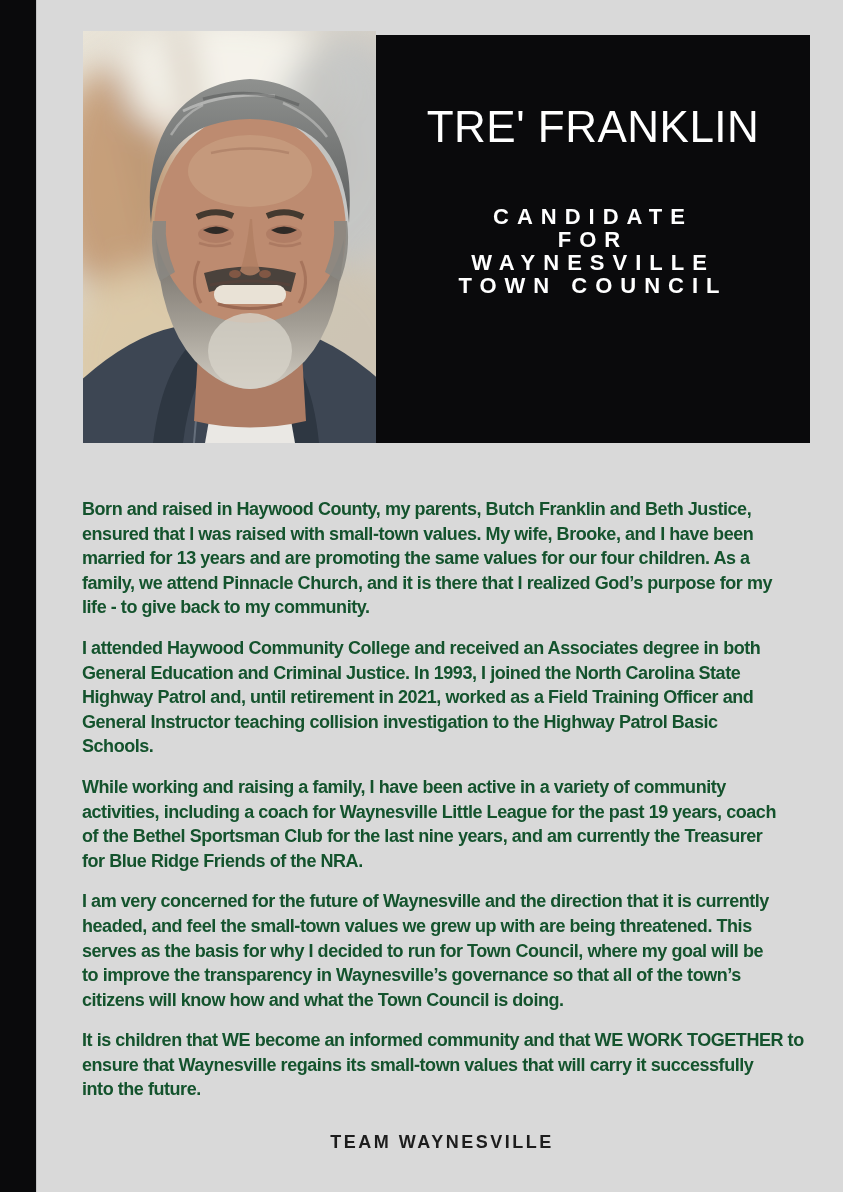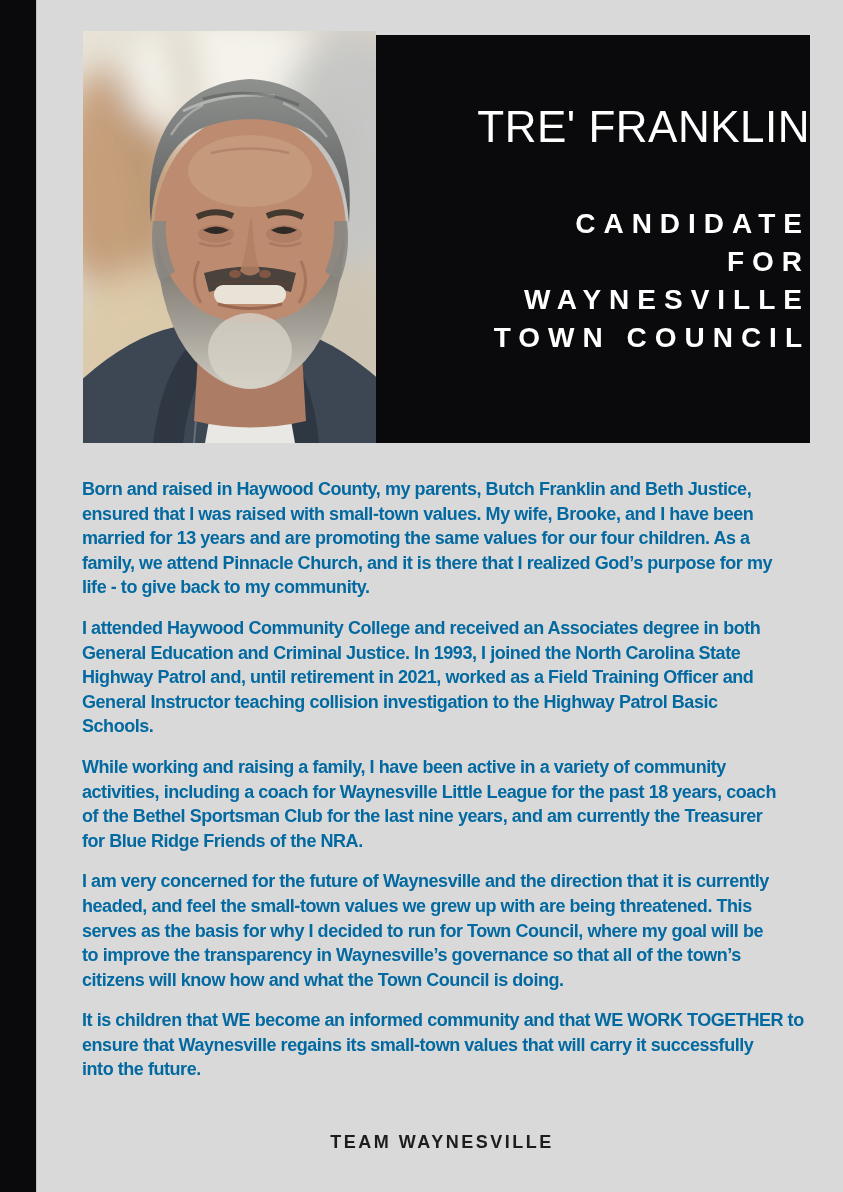--- a/index.html
+++ b/index.html
@@ -22,43 +22,43 @@
     width:293px; height:412px;
     overflow:hidden;
   }
   .photo svg { display:block; }
   .title-box {
     position:absolute; left:376px; top:35px;
     width:434px; height:408px;
     background:#0a0a0c;
     box-sizing:border-box;
     padding-top:70px;
-    text-align:right;
+    text-align:center;
   }
   .candidate-name {
     color:#ffffff;
     font-size:44px;
     font-weight:400;
     line-height:44px;
     letter-spacing:0.5px;
     white-space:pre;
   }
   .candidate-subtitle {
     margin-top:56px;
     color:#ffffff;
-    font-size:28px;
+    font-size:22px;
     font-weight:700;
-    line-height:38px;
+    line-height:23px;
     letter-spacing:8px;
     white-space:pre-line;
   }
   .body-text {
-    position:absolute; left:82px; top:477px;
+    position:absolute; left:82px; top:497px;
     width:740px;
-    color:#0369a1;
+    color:#14532d;
   }
   .body-text p {
     margin:0 0 16px 0;
     font-size:18px;
     font-weight:700;
     line-height:24.6px;
     letter-spacing:-0.45px;
     white-space:pre;
   }
   .footer-label {
@@ -177,21 +177,21 @@
 ensured that I was raised with small-town values. My wife, Brooke, and I have been
 married for 13 years and are promoting the same values for our four children. As a
 family, we attend Pinnacle Church, and it is there that I realized God’s purpose for my
 life - to give back to my community.</p>
     <p>I attended Haywood Community College and received an Associates degree in both
 General Education and Criminal Justice. In 1993, I joined the North Carolina State
 Highway Patrol and, until retirement in 2021, worked as a Field Training Officer and
 General Instructor teaching collision investigation to the Highway Patrol Basic
 Schools.</p>
     <p>While working and raising a family, I have been active in a variety of community
-activities, including a coach for Waynesville Little League for the past 18 years, coach
+activities, including a coach for Waynesville Little League for the past 19 years, coach
 of the Bethel Sportsman Club for the last nine years, and am currently the Treasurer
 for Blue Ridge Friends of the NRA.</p>
     <p>I am very concerned for the future of Waynesville and the direction that it is currently
 headed, and feel the small-town values we grew up with are being threatened. This
 serves as the basis for why I decided to run for Town Council, where my goal will be
 to improve the transparency in Waynesville’s governance so that all of the town’s
 citizens will know how and what the Town Council is doing.</p>
     <p>It is children that WE become an informed community and that WE WORK TOGETHER to
 ensure that Waynesville regains its small-town values that will carry it successfully
 into the future.</p>

